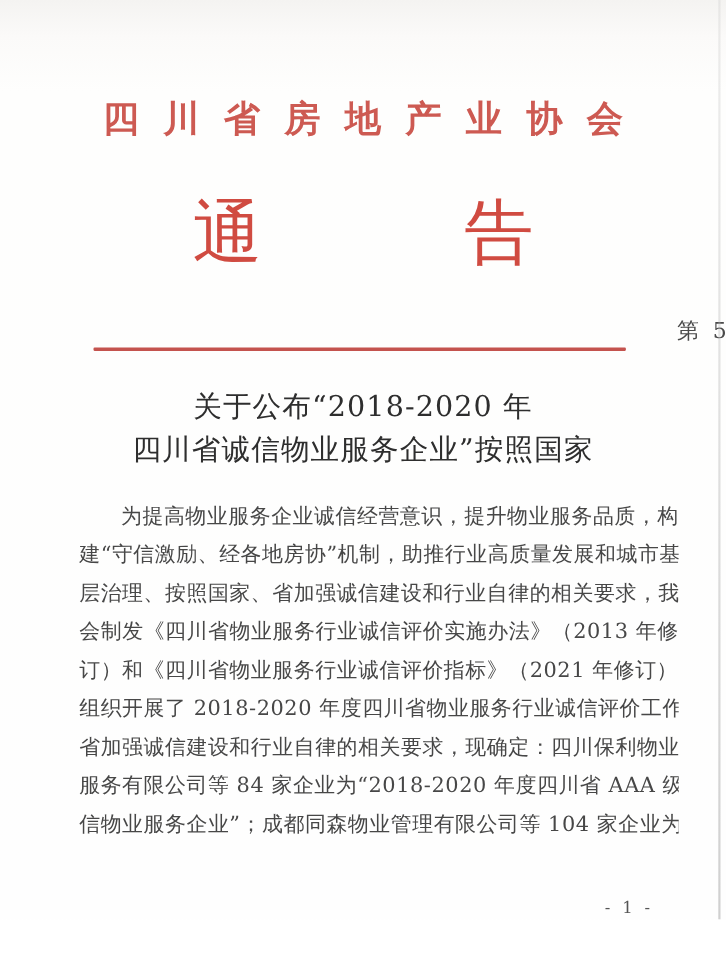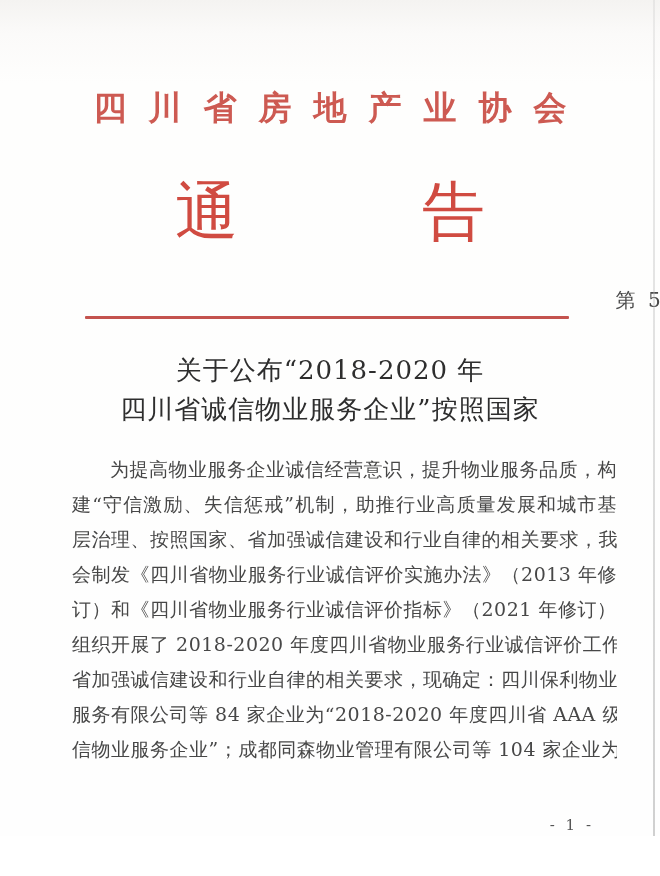--- a/index.html
+++ b/index.html
@@ -124,21 +124,21 @@
 
   <div class="red-rule"></div>
 
   <div class="doc-title">
     <div>关于公布“2018-2020 年</div>
     <div>四川省诚信物业服务企业”按照国家</div>
   </div>
 
   <div class="body-block">
       <div class="body-line">为提高物业服务企业诚信经营意识，提升物业服务品质，构</div>
-      <div class="body-line">建“守信激励、失信惩戒”机制，助推行业高质量发展和城市基</div>
+      <div class="body-line">建“守信激励、经各地房协”机制，助推行业高质量发展和城市基</div>
       <div class="body-line">层治理、按照国家、省加强诚信建设和行业自律的相关要求，我</div>
       <div class="body-line">会制发《四川省物业服务行业诚信评价实施办法》（2013 年修</div>
       <div class="body-line">订）和《四川省物业服务行业诚信评价指标》（2021 年修订），</div>
       <div class="body-line">组织开展了 2018-2020 年度四川省物业服务行业诚信评价工作。</div>
       <div class="body-line">省加强诚信建设和行业自律的相关要求，现确定：四川保利物业</div>
       <div class="body-line">服务有限公司等 84 家企业为“2018-2020 年度四川省 AAA 级诚</div>
       <div class="body-line">信物业服务企业”；成都同森物业管理有限公司等 104 家企业为</div>
     </div>
 
   <div class="page-number">- 1 -</div>

